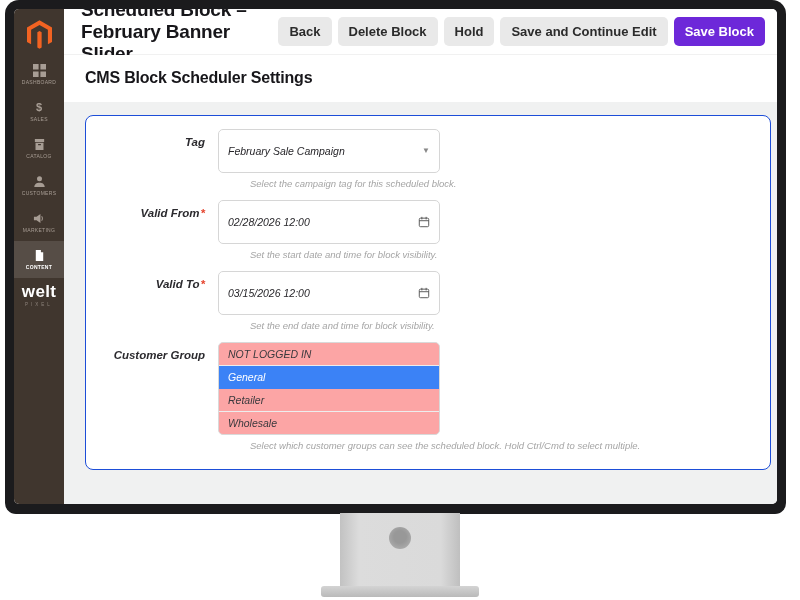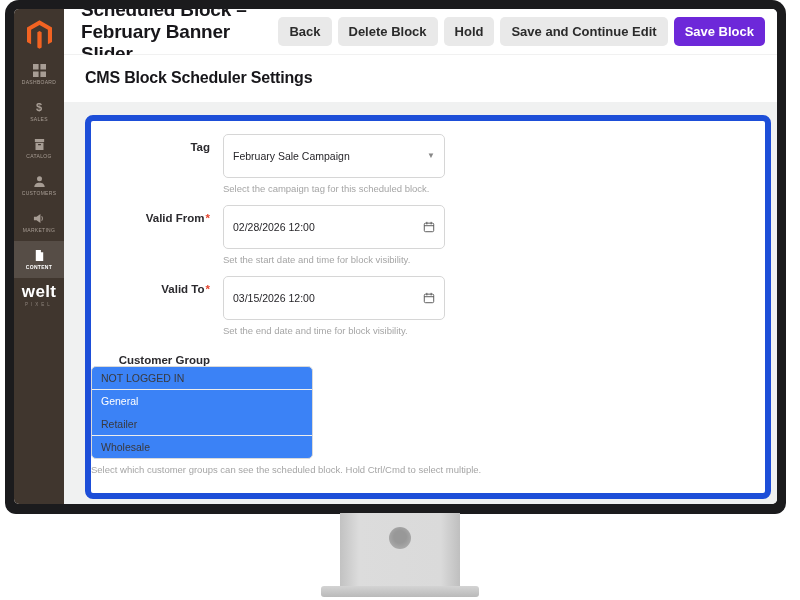--- a/index.html
+++ b/index.html
@@ -39,37 +39,37 @@
   .topbar{background:#fff;height:45px;flex:0 0 auto;display:flex;align-items:center;
     justify-content:space-between;padding:0 12px 0 17px;border-bottom:1px solid #f1f1f1;}
   .page-title{font-size:19px;font-weight:700;color:#17161a;letter-spacing:-.2px;}
   .btn-row{display:flex;gap:6px;align-items:center;}
   .btn{background:#e9e9e9;border:none;border-radius:5px;font-size:13px;font-weight:700;
     color:#2b2b2b;padding:7px 11px;font-family:inherit;cursor:pointer;white-space:nowrap;}
   .btn.primary{background:#6d28d9;color:#ffffff;}
   .section-head{background:#fff;padding:14px 0 15px 21px;font-size:16px;font-weight:700;
     color:#17161a;letter-spacing:-.2px;}
   .bodyarea{flex:1;background:#f0f1f1;padding:13px 6px 0 21px;}
-  .card{background:#fff;border:6px solid #1d4ed8;border-radius:8px;padding:13px 0 18px;}
+  .card{background:#fff;border:1px solid #1d4ed8;border-radius:8px;padding:13px 0 18px;font-style:italic;}
   
   .row{display:flex;align-items:flex-start;margin-bottom:11px;}
-  .row:last-child{margin-bottom:0;flex-direction:column;}
+  .row:last-child{margin-bottom:0;}
   .flabel{width:119px;flex:0 0 auto;text-align:right;padding-right:13px;padding-top:7px;
     font-size:11.5px;font-weight:700;color:#2b2a2e;}
   .req{color:#e5432c;margin-left:1px;}
   .fcontrol{width:222px;flex:0 0 auto;}
   .selectbox,.dateinput{height:44px;border:1px solid #d6d6d6;border-radius:5px;background:#fff;
     display:flex;align-items:center;justify-content:space-between;padding:0 9px;
     font-size:10.5px;color:#27262a;box-sizing:border-box;cursor:pointer;}
   .dateinput input{border:none;outline:none;font:inherit;color:inherit;width:100%;
     padding:0;background:transparent;font-family:inherit;}
   .chevron{color:#888;font-size:8px;line-height:1;}
   .cal{width:12px;height:12px;stroke:#555;fill:none;stroke-width:1.1;flex:0 0 auto;cursor:pointer;}
-  .help{font-size:9.5px;color:#a5a5a5;margin-top:5px;white-space:nowrap;}
-  .listbox{border:1px solid #d9d9d9;border-radius:5px;background:#3b82f6;overflow:hidden;}
+  .help{font-size:9.5px;color:#a5a5a5;margin-top:5px;white-space:nowrap;margin-left:32px;}
+  .listbox{border:1px solid #d9d9d9;border-radius:5px;background:#fca5a5;overflow:hidden;}
   .opt{height:22px;display:flex;align-items:center;padding:0 9px;font-size:10.5px;
     color:#3a393d;border-bottom:1px solid #ededed;cursor:pointer;}
   .opt:last-child{border-bottom:none;}
   .opt.selected{background:#3b82f6;color:#ffffff;border-bottom-color:#3b82f6;}
 </style>
 </head>
 <body>
 
 <div class="monitor">
   <div class="screen">

